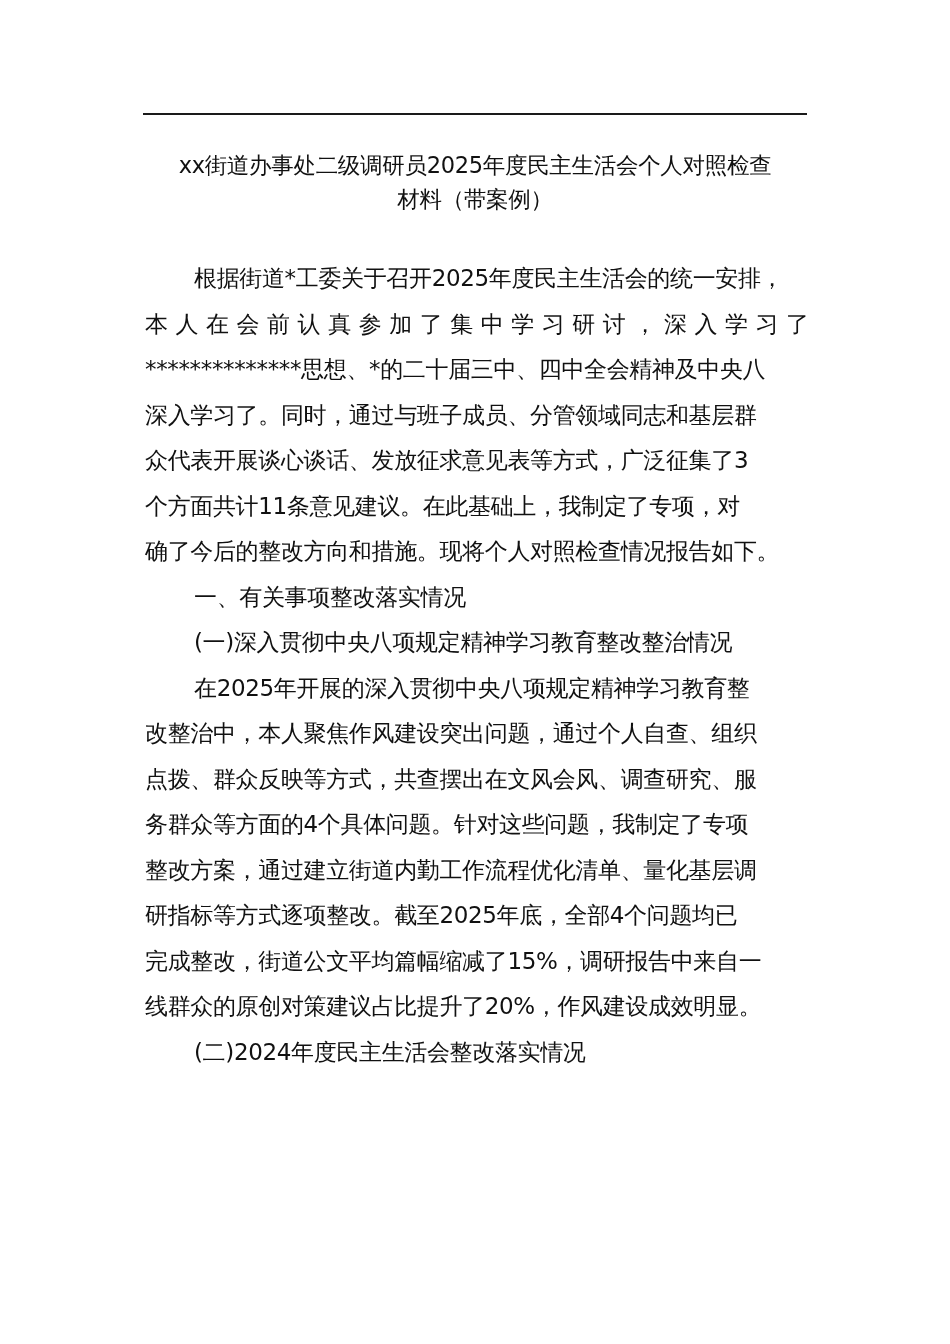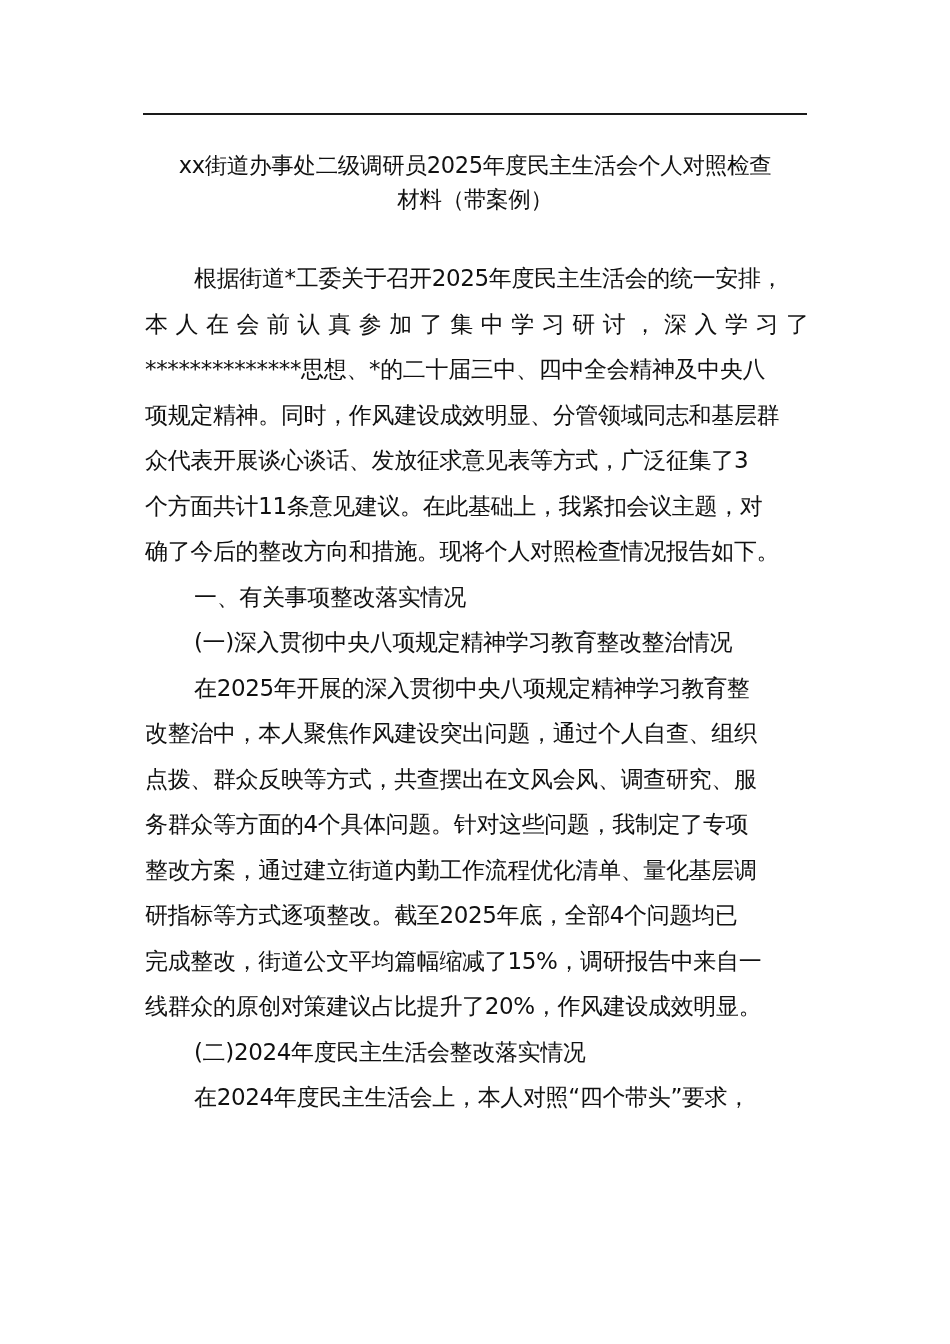--- a/index.html
+++ b/index.html
@@ -75,30 +75,29 @@
 
   <div class="title">
     <span class="tline">xx街道办事处二级调研员2025年度民主生活会个人对照检查</span>
     <span class="tline">材料（带案例）</span>
   </div>
 
   <div class="body" id="doc-body">
       <span class="line indent">根据街道*工委关于召开2025年度民主生活会的统一安排，</span>
       <span class="line spread">本人在会前认真参加了集中学习研讨，深入学习了</span>
       <span class="line">**************思想、*的二十届三中、四中全会精神及中央八</span>
-      <span class="line">项规定精神。同时，作风建设成效明显、分管领域同志和基层群</span>
+      <span class="line">深入学习了。同时，通过与班子成员、分管领域同志和基层群</span>
       <span class="line">众代表开展谈心谈话、发放征求意见表等方式，广泛征集了3</span>
-      <span class="line">个方面共计11条意见建议。在此基础上，我紧扣会议主题，对</span>
+      <span class="line">个方面共计11条意见建议。在此基础上，我制定了专项，对</span>
       <span class="line">确了今后的整改方向和措施。现将个人对照检查情况报告如下。</span>
       <span class="line indent">一、有关事项整改落实情况</span>
       <span class="line indent">(一)深入贯彻中央八项规定精神学习教育整改整治情况</span>
       <span class="line indent">在2025年开展的深入贯彻中央八项规定精神学习教育整</span>
       <span class="line">改整治中，本人聚焦作风建设突出问题，通过个人自查、组织</span>
       <span class="line">点拨、群众反映等方式，共查摆出在文风会风、调查研究、服</span>
       <span class="line">务群众等方面的4个具体问题。针对这些问题，我制定了专项</span>
       <span class="line">整改方案，通过建立街道内勤工作流程优化清单、量化基层调</span>
       <span class="line">研指标等方式逐项整改。截至2025年底，全部4个问题均已</span>
       <span class="line">完成整改，街道公文平均篇幅缩减了15%，调研报告中来自一</span>
       <span class="line">线群众的原创对策建议占比提升了20%，作风建设成效明显。</span>
       <span class="line indent">(二)2024年度民主生活会整改落实情况</span>
-      <span class="line indent">在2024年度民主生活会上，本人对照“四个带头”要求，</span>
     </div>
 </div>
 
 </body></html>

